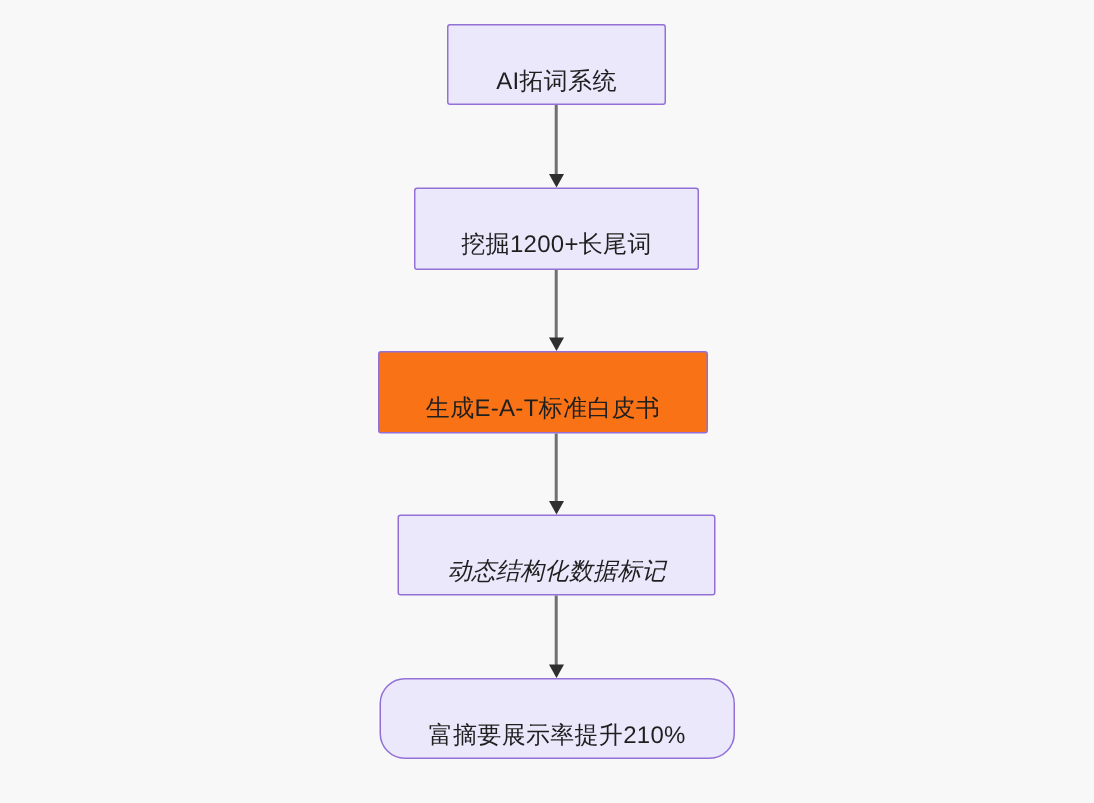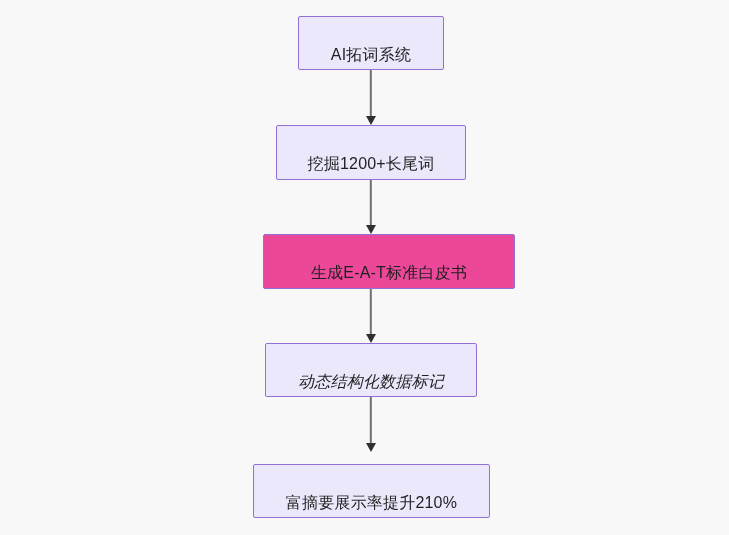--- a/index.html
+++ b/index.html
@@ -67,29 +67,29 @@
 <div id="flowchart-canvas">
 
   <div class="node" id="n1" style="left: 298px; top: 16px; width: 146px; height: 54px; background: rgb(235, 232, 252); border-color: rgb(147, 112, 214); color: rgb(31, 31, 31);">
     <span class="node-label">AI拓词系统</span>
   </div>
 
   <div class="node" id="n2" style="left: 276px; top: 125px; width: 190px; height: 55px; background: rgb(235, 232, 252); border-color: rgb(147, 112, 214); color: rgb(31, 31, 31);">
     <span class="node-label">挖掘1200+长尾词</span>
   </div>
 
-  <div class="node" id="n3" style="left: 263px; top: 234px; width: 252px; height: 55px; background: #ec4899; border-color: rgb(147, 112, 214); color: rgb(31, 31, 31);">
+  <div class="node" id="n3" style="left: 252px; top: 234px; width: 220px; height: 55px; background: #f97316; border-color: rgb(147, 112, 214); color: rgb(31, 31, 31);">
     <span class="node-label">生成E-A-T标准白皮书</span>
   </div>
 
   <div class="node" id="n4" style="left: 265px; top: 343px; width: 212px; height: 54px; background: rgb(235, 232, 252); border-color: rgb(147, 112, 214); color: rgb(31, 31, 31); font-style: italic;">
     <span class="node-label">动态结构化数据标记</span>
   </div>
 
-  <div class="node" id="n5" style="left: 253px; top: 464px; width: 237px; height: 54px; background: rgb(235, 232, 252); border-color: rgb(147, 112, 214); color: rgb(31, 31, 31);">
+  <div class="node" id="n5" style="left: 253px; top: 452px; width: 237px; height: 54px; background: rgb(235, 232, 252); border-color: rgb(147, 112, 214); color: rgb(31, 31, 31); border-radius: 17px;">
     <span class="node-label">富摘要展示率提升210%</span>
   </div>
 
   <div class="edge" id="e1" style="left: 371px; top: 70px; height: 55px;">
     <div class="edge-line" style="height: 47px; background: rgb(112, 112, 112);"></div>
     <div class="edge-head" style="border-top-color: rgb(47, 47, 47);"></div>
   </div>
 
   <div class="edge" id="e2" style="left: 371px; top: 180px; height: 54px;">
     <div class="edge-line" style="height: 46px; background: rgb(112, 112, 112);"></div>

